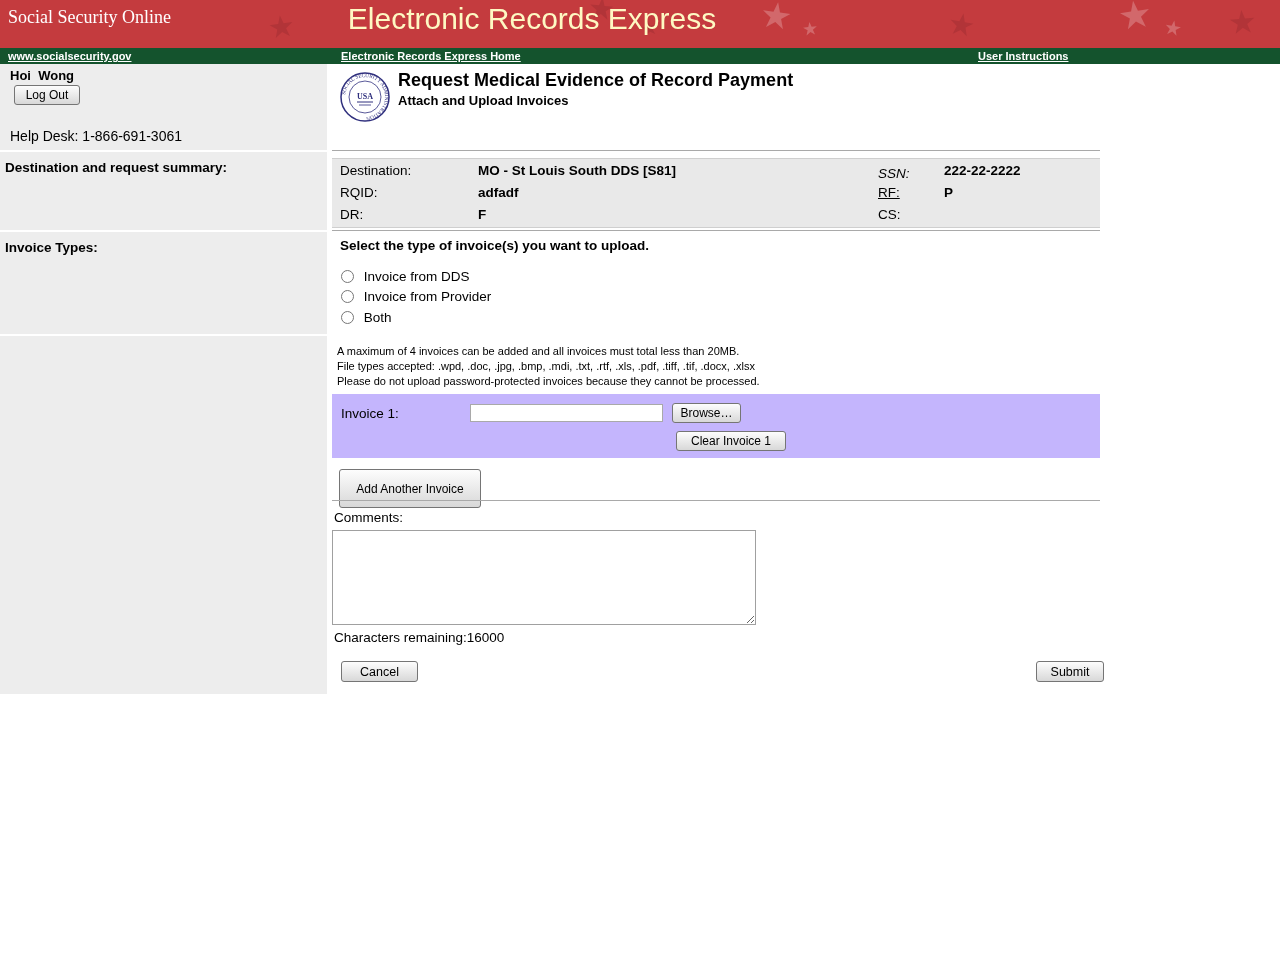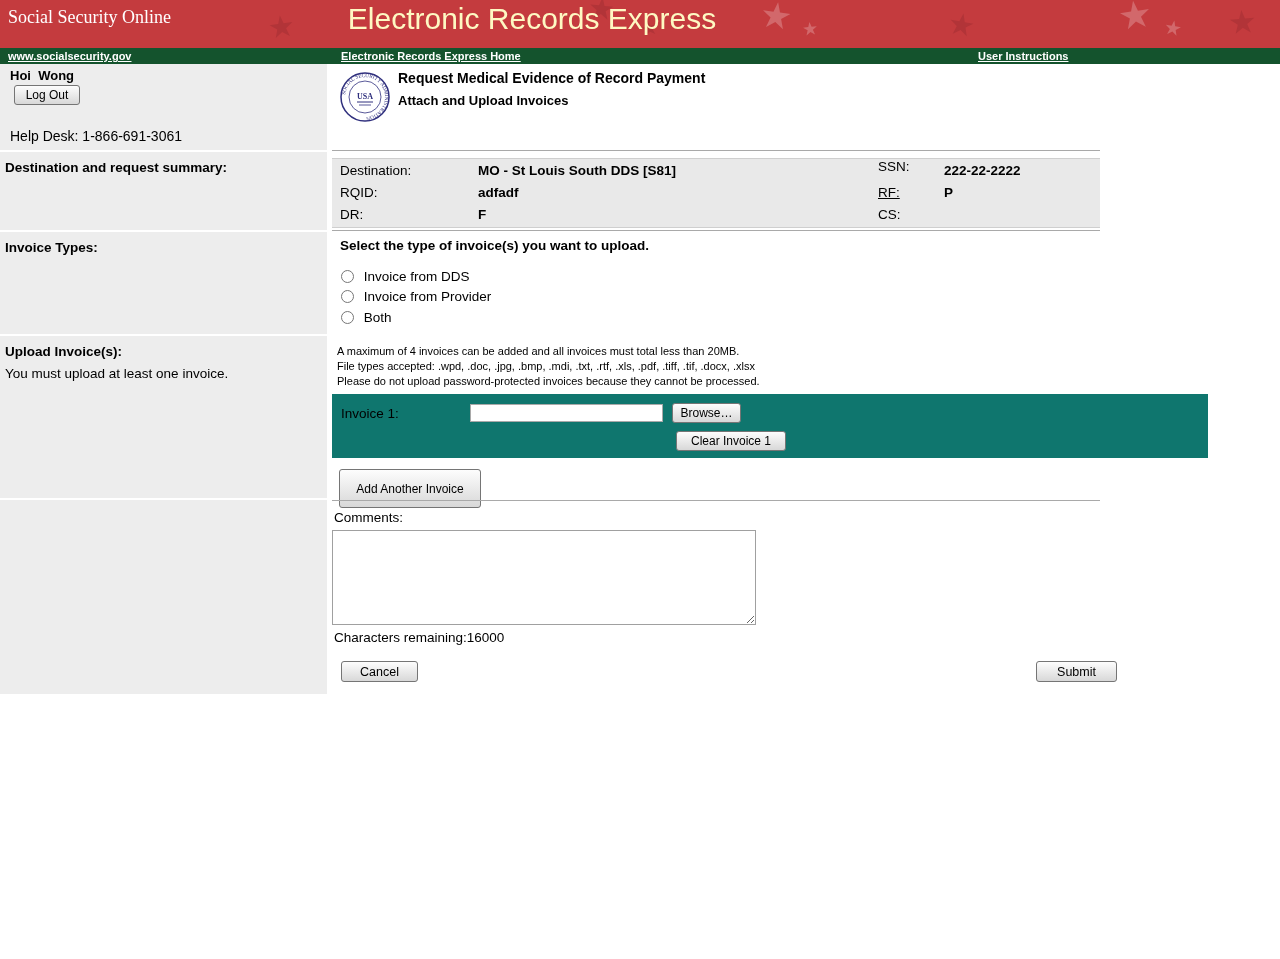--- a/index.html
+++ b/index.html
@@ -38,58 +38,58 @@
   .s-footer   { height: 42px; border-bottom: none; }
   .user-name { position: absolute; left: 10px; top: 4px; font-size: 13px; font-weight: bold; white-space: pre; }
   .logout-btn { position: absolute; left: 14px; top: 21px; width: 66px; height: 20px; }
   .helpdesk { position: absolute; left: 10px; top: 64px; font-size: 14px; }
   .side-title { position: absolute; left: 5px; top: 8px; font-size: 13.5px; font-weight: bold; }
   .side-note  { position: absolute; left: 5px; top: 28px; width: 310px; font-size: 13.5px; line-height: 20px; }
 
   
   .main { position: absolute; left: 327px; top: 64px; width: 953px; height: 895px; background: #ffffff; }
   .seal { position: absolute; left: 13px; top: 8px; width: 50px; height: 50px; }
-  .page-title { position: absolute; left: 71px; top: 6px; font-size: 14px; font-weight: bold; color: #000; }
+  .page-title { position: absolute; left: 71px; top: 6px; font-size: 18px; font-weight: bold; color: #000; }
   .page-subtitle { position: absolute; left: 71px; top: 29px; font-size: 13px; font-weight: bold; }
 
   .rule { position: absolute; left: 5px; width: 768px; height: 0; border-top: 1px solid #A9A9A9; }
   .rule1 { top: 86px; }
   .rule2 { top: 166px; }
   .rule3 { top: 436px; }
 
   .summary-box { position: absolute; left: 5px; top: 94px; width: 768px; height: 70px;
                  background: #E9E9E9; border-top: 1px solid #CFCFCF; border-bottom: 1px solid #CFCFCF; }
   .sum-lbl { position: absolute; font-size: 13.5px; }
   .sum-val { position: absolute; font-size: 13.5px; font-weight: bold; }
 
   .prompt { position: absolute; left: 13px; top: 174px; font-size: 13.5px; font-weight: bold; }
   .radio-row { position: absolute; left: 14px; height: 16px; font-size: 13.5px; }
   .radio-row input { width: 13px; height: 13px; vertical-align: -2px; margin-right: 6px; }
 
   .rules-line { position: absolute; left: 10px; font-size: 11px; color: #000; }
 
-  .upload-box { position: absolute; left: 5px; top: 330px; width: 876px; height: 64px; background: #0f766e; }
+  .upload-box { position: absolute; left: 5px; top: 330px; width: 768px; height: 64px; background: #c4b5fd; }
   .inv-label { position: absolute; left: 9px; top: 12px; font-size: 13.5px; }
   .inv-file  { position: absolute; left: 138px; top: 10px; width: 193px; height: 18px;
                border: 1px solid #A9A9A9; background: #fff; font-size: 12px; padding: 0 2px; }
   .btn { font-family: "Liberation Sans", sans-serif; font-size: 12px; color: #000;
          background-image: linear-gradient(#FDFDFD, #D8D8D8); background-color: #E7E7E7;
          border: 1px solid #757575; border-radius: 3px; cursor: pointer; }
   .browse-btn { position: absolute; left: 340px; top: 9px; width: 69px; height: 20px; }
   .clear-btn  { position: absolute; left: 344px; top: 37px; width: 110px; height: 20px; }
   .add-btn    { position: absolute; left: 12px; top: 405px; width: 142px; height: 39px; }
 
   .comments-label { position: absolute; left: 7px; top: 446px; font-size: 13.5px; }
   .comments-area { position: absolute; left: 5px; top: 466px; width: 424px; height: 95px;
                    border: 1px solid #A0A0A0; font-family: "Liberation Sans", sans-serif;
                    font-size: 13px; resize: both; }
   .remaining { position: absolute; left: 7px; top: 566px; font-size: 13.5px; }
 
   .cancel-btn { position: absolute; left: 14px; top: 597px; width: 77px; height: 21px; font-size: 12.5px; }
-  .submit-btn { position: absolute; left: 709px; top: 597px; width: 81px; height: 21px; font-size: 12.5px; }
+  .submit-btn { position: absolute; left: 709px; top: 597px; width: 68px; height: 21px; font-size: 12.5px; }
 </style>
 </head>
 <body>
 
 <div class="banner">
   <span class="star dark" style="left:268px; top:12px; font-size:30px; transform:rotate(-8deg);">★</span>
   <span class="star dark" style="left:588px; top:-6px; font-size:30px; transform:rotate(6deg);">★</span>
   <span class="star dark" style="left:640px; top:18px; font-size:20px; transform:rotate(-12deg);">★</span>
   <span class="star light" style="left:760px; top:-2px; font-size:36px; transform:rotate(8deg);">★</span>
   <span class="star light" style="left:802px; top:20px; font-size:18px; transform:rotate(-6deg);">★</span>
@@ -113,24 +113,20 @@
     <span class="user-name">Hoi  Wong</span>
     <button class="btn logout-btn">Log Out</button>
     <span class="helpdesk">Help Desk: 1-866-691-3061</span>
   </div>
   <div class="side-sec s-dest">
     <span class="side-title">Destination and request summary:</span>
   </div>
   <div class="side-sec s-types">
     <span class="side-title">Invoice Types:</span>
   </div>
-  <div class="side-sec s-upload">
-    <span class="side-title">Upload Invoice(s):</span>
-    <span class="side-note">You must upload at least one invoice.</span>
-  </div>
   <div class="side-sec s-footer"></div>
 </div>
 
 <div class="main">
 
   <svg class="seal" viewBox="0 0 50 50">
     <circle cx="25" cy="25" r="24" fill="#ffffff" stroke="#2F2F7D" stroke-width="1.5"></circle>
     <circle cx="25" cy="25" r="16" fill="none" stroke="#2F2F7D" stroke-width="0.8"></circle>
     <defs>
       <path id="ringPath" d="M 25,25 m -20,0 a 20,20 0 1,1 40,0 a 20,20 0 1,1 -40,0"></path>
@@ -148,21 +144,21 @@
 
   <div class="rule rule1"></div>
 
   <div class="summary-box">
     <span class="sum-lbl" style="left:8px;   top:4px;">Destination:</span>
     <span class="sum-val" style="left:146px; top:4px;">MO - St Louis South DDS [S81]</span>
     <span class="sum-lbl" style="left:8px;   top:26px;">RQID:</span>
     <span class="sum-val" style="left:146px; top:26px;">adfadf</span>
     <span class="sum-lbl" style="left:8px;   top:48px;">DR:</span>
     <span class="sum-val" style="left:146px; top:48px;">F</span>
-    <span class="sum-lbl" style="left:546px; top:0;">SSN:</span>
+    <span class="sum-lbl" style="left:546px; top:7px;font-style:italic;">SSN:</span>
     <span class="sum-val" style="left:612px; top:4px;">222-22-2222</span>
     <span class="sum-lbl" style="left:546px; top:26px;text-decoration:underline;">RF:</span>
     <span class="sum-val" style="left:612px; top:26px;">P</span>
     <span class="sum-lbl" style="left:546px; top:48px;">CS:</span>
     <span class="sum-val" style="left:612px; top:48px;"></span>
   </div>
   <div class="rule rule2"></div>
 
   <div class="prompt">Select the type of invoice(s) you want to upload.</div>
   <div class="radio-row" style="top:205px;">

